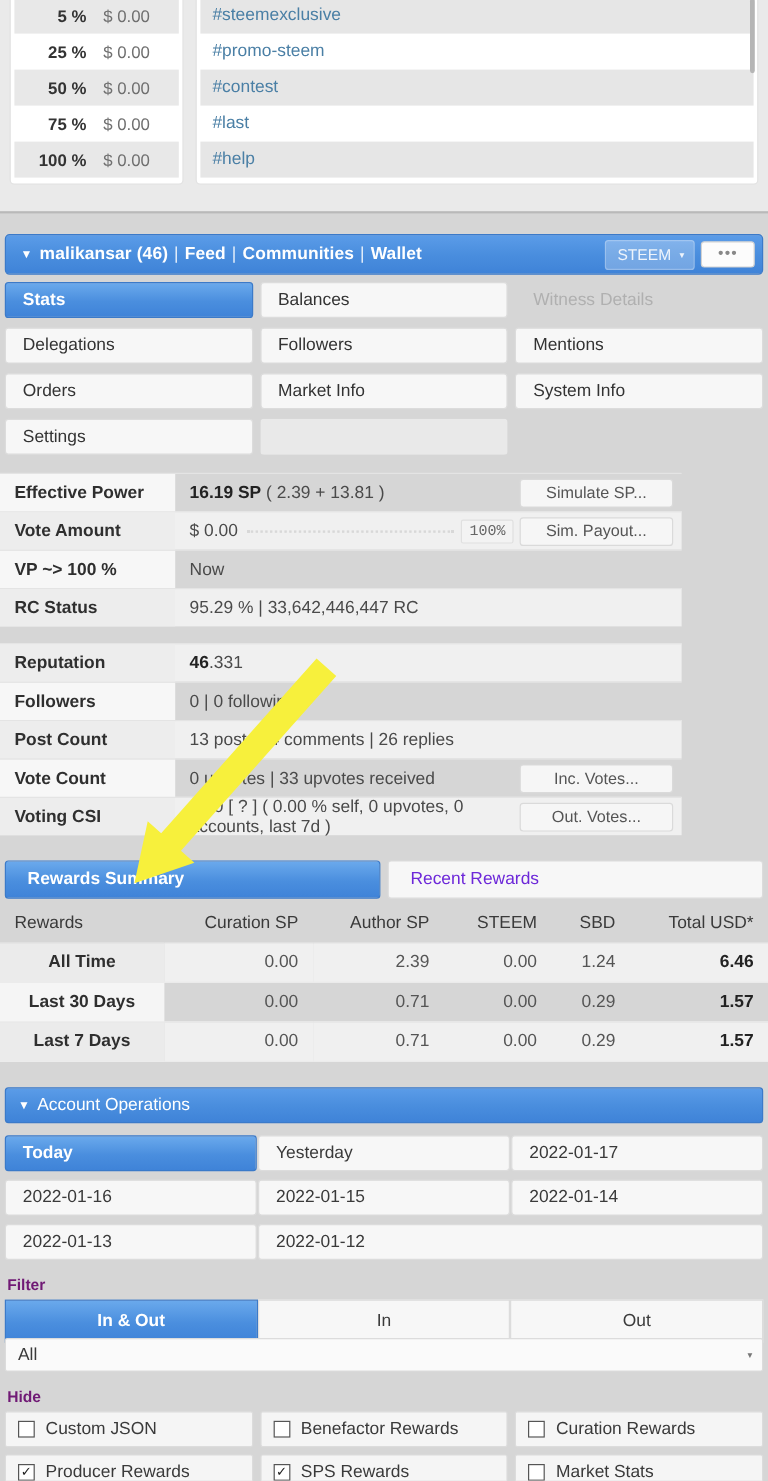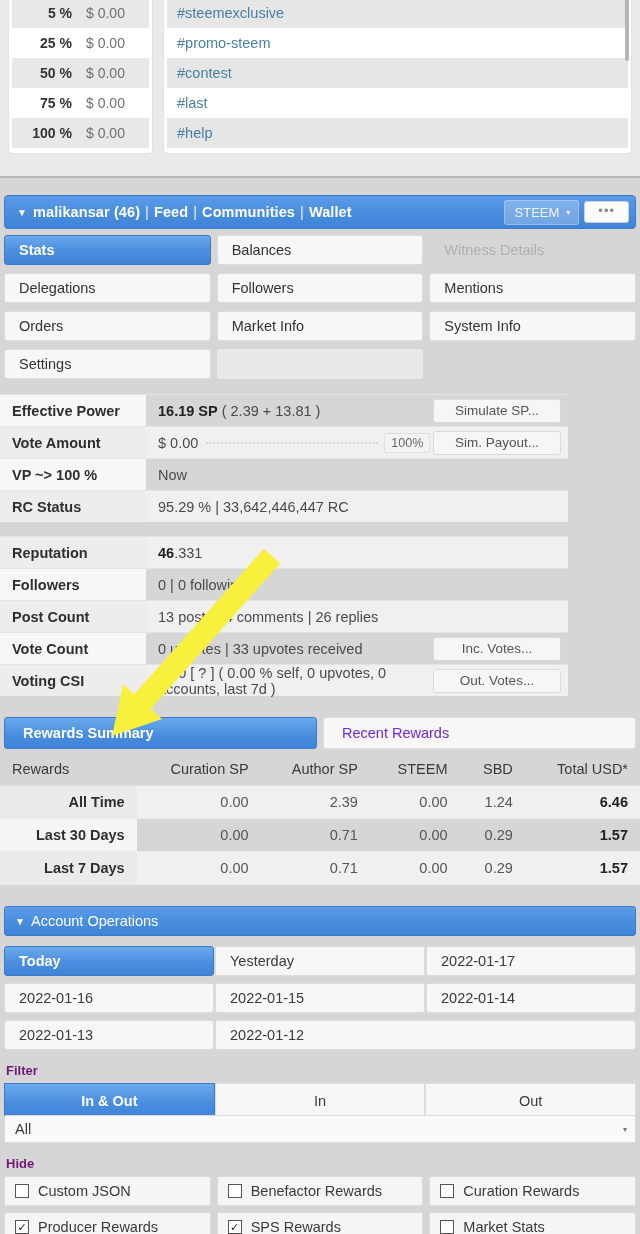--- a/index.html
+++ b/index.html
@@ -117,21 +117,21 @@
     background: #f6f6f6; border: 1px solid #dadada; border-radius: 3px;
     font-size: 13.5px; color: #555;
     display: flex; align-items: center; justify-content: center;
   }
   .prog-wrap { display: inline-flex; align-items: center; gap: 0; }
   .prog-track {
     width: 172px; height: 1px; border-top: 2px dotted #d8d8d8; margin: 0 6px 0 8px;
   }
   .prog-label {
     background: #f3f3f3; border: 1px solid #e0e0e0; border-radius: 2px;
-    font-size: 12.5px; color: #666; padding: 2px 6px;
+    font-size: 12.5px; color: #666; padding: 2px 6px; font-family: Liberation Mono, monospace;
   }
 
   
   .rwtabs {
     position: absolute; left: 4px; top: 717px; width: 632px;
     display: grid; grid-template-columns: 1fr 1fr; gap: 6px;
   }
   .rwtab {
     height: 32px; display: flex; align-items: center; padding-left: 18px;
     background: #f7f7f7; border: 1px solid #dcdcdc; border-radius: 3px;
@@ -145,21 +145,21 @@
   .rwtable table { width: 100%; border-collapse: collapse; font-size: 14.5px; }
   .rwtable th {
     font-weight: normal; color: #3a3a3a; padding: 6px 12px 8px 12px;
     text-align: right; border-bottom: 1px solid #e0e0e0; font-size: 14.5px;
   }
   .rwtable th:first-child { text-align: left; }
   .rwtable td {
     padding: 8px 12px; text-align: right; color: #555;
     border-bottom: 1px solid #ececec;
   }
-  .rwtable td:first-child { text-align: right; font-weight: bold; color: #2f2f2f; margin-top: 44px; }
+  .rwtable td:first-child { text-align: center; font-weight: bold; color: #2f2f2f; margin-top: 44px; }
   .rwtable td:last-child { font-weight: bold; color: #222; }
   .rwtable tbody tr.shade td { background: #f0f0f0; }
   .rwtable tbody tr.shade td:first-child { background: #ebebeb; }
   .rwtable tbody tr td:first-child { background: #f5f5f5; }
 
   
   .ops-header {
     position: absolute; left: 4px; top: 906px; width: 632px; height: 30px;
     background: linear-gradient(to bottom, #5b9ce8 0%, #4a8ede 50%, #3f83d8 100%);
     border: 1px solid #3b7ac9; border-radius: 3px;

